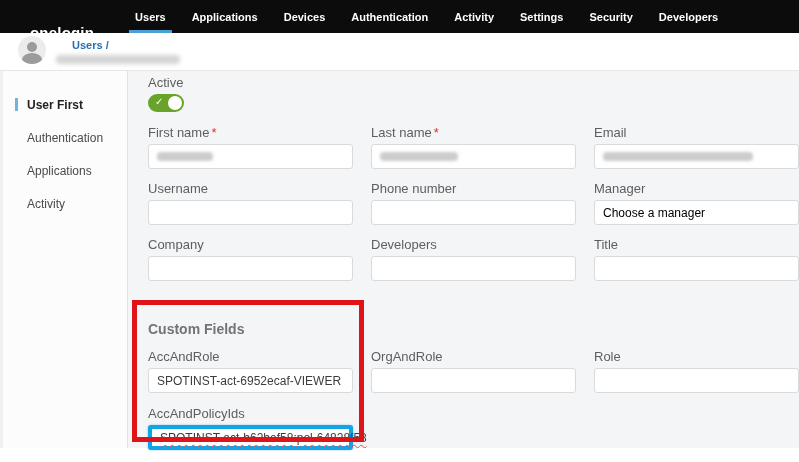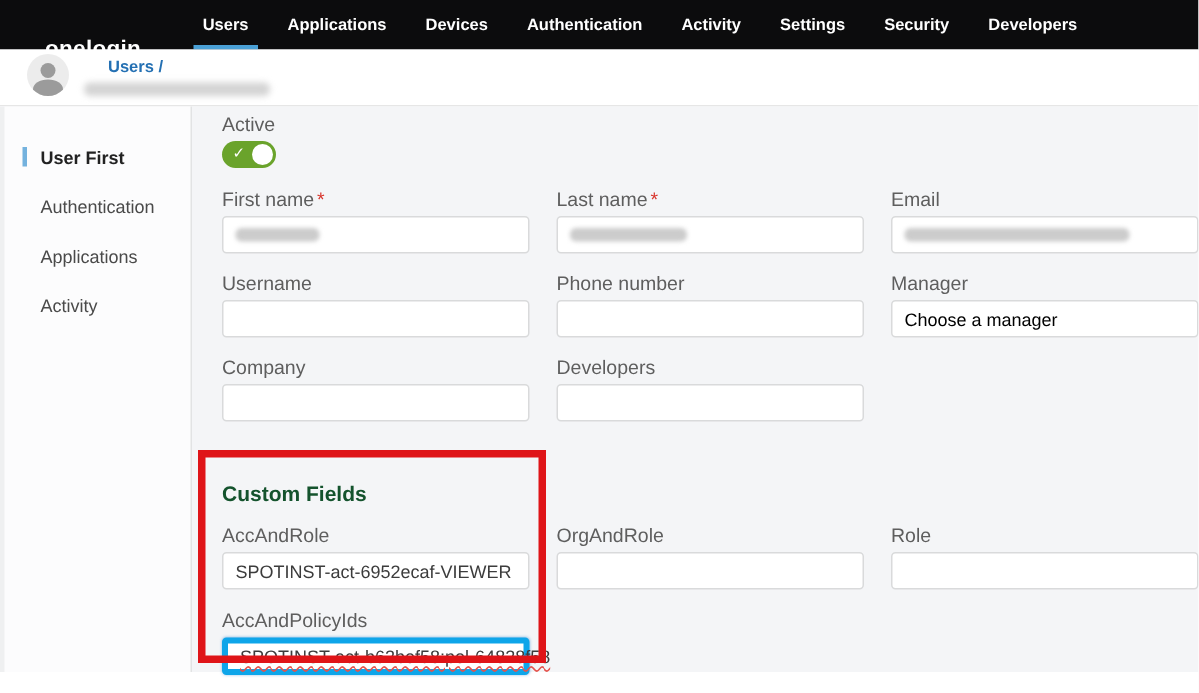--- a/index.html
+++ b/index.html
@@ -55,21 +55,21 @@
             position:relative; margin:3px 0 13px 0; cursor:pointer; }
   .toggle .check { position:absolute; left:7px; top:2px; color:#fff; font-size:10px; }
   .toggle .knob { position:absolute; right:2px; top:2px; width:14px; height:14px;
             border-radius:50%; background:#fff; }
 
   .grid3 { display:grid; grid-template-columns:205px 205px 205px; column-gap:18px;
            row-gap:12px; width:651px; }
   .field {}
 
   .cf-section { margin-top:40px; position:relative; }
-  .cf-heading { font-size:14px; font-weight:bold; color:#14532d; margin-bottom:12px; }
+  .cf-heading { font-size:14px; font-weight:bold; color:#737373; margin-bottom:12px; }
   .cf-row2 { margin-top:13px; }
 
   .highlight-box { position:absolute; left:4px; top:229px; width:232px; height:142px;
            border:5px solid #df1418; z-index:3; pointer-events:none; }
 </style>
 </head>
 <body>
 
 <div class="topnav">
   <div class="brand">onelogin</div>
@@ -147,20 +147,24 @@
       </div>
 
       <div class="field">
         <div class="lbl">Company</div>
         <div class="tbox"></div>
       </div>
       <div class="field">
         <div class="lbl">Developers</div>
         <div class="tbox"></div>
       </div>
+      <div class="field">
+        <div class="lbl">Title</div>
+        <div class="tbox"></div>
+      </div>
     </div>
 
     <div class="cf-section">
       <div class="cf-heading">Custom Fields</div>
 
       <div class="grid3">
         <div class="field">
           <div class="lbl">AccAndRole</div>
           <div class="tbox">
               <span>SPOTINST-act-6952ecaf-VIEWER</span>

